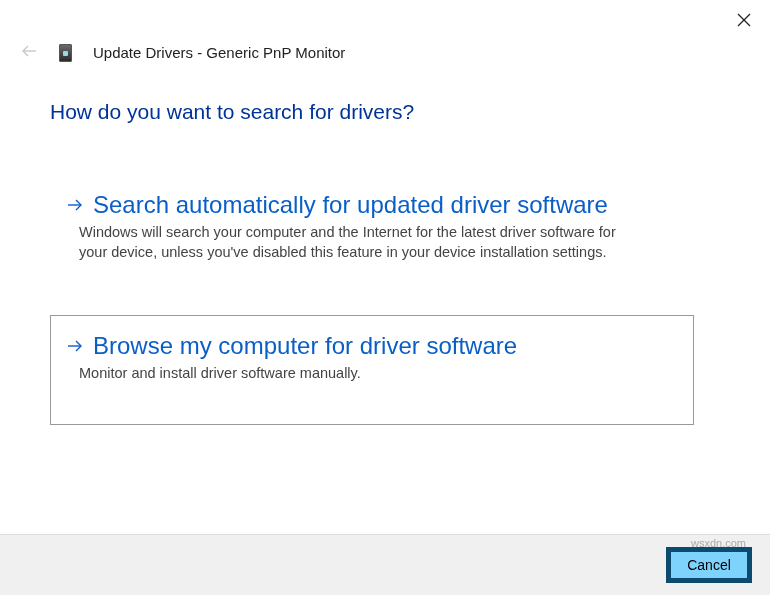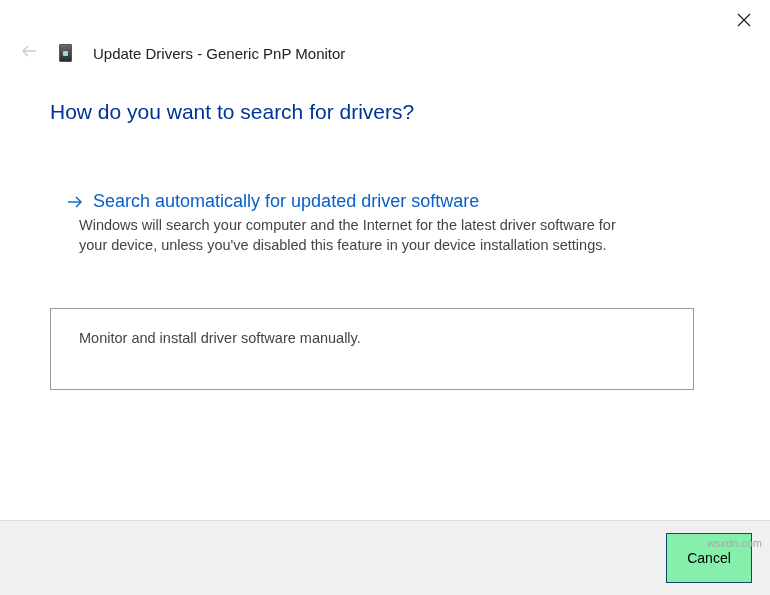--- a/index.html
+++ b/index.html
@@ -26,21 +26,21 @@
       width: 28px;
       height: 28px;
       display: flex;
       align-items: center;
       justify-content: center;
       cursor: pointer;
     }
     .close-btn svg { width: 14px; height: 14px; }
     .header {
       display: flex;
-      align-items: center;
+      align-items: flex-start;
       gap: 21px;
       padding: 8px 20px 12px 20px;
     }
     .back-arrow {
       width: 18px;
       height: 18px;
       display: flex;
       align-items: center;
       justify-content: center;
       color: #bbb;
@@ -94,21 +94,21 @@
     .arrow-icon {
       width: 16px;
       flex-shrink: 0;
       color: #0a5fc7;
       display: flex;
       align-items: center;
       justify-content: center;
     }
     .arrow-icon svg { width: 16px; height: 14px; }
     .option-title {
-      font-size: 18px;
+      font-size: 24px;
       color: #0a5fc7;
       font-weight: 400;
       text-align: center;
     }
     .option-desc {
       margin-left: 12px;
       margin-top: 4px;
       font-size: 14.5px;
       color: #444;
       line-height: 1.35;
@@ -116,30 +116,30 @@
     }
     .footer {
       background: #f0f0f0;
       border-top: 1px solid #ddd;
       padding: 12px 18px;
       display: flex;
       justify-content: flex-end;
     }
     .btn {
       min-width: 86px;
-      padding: 16px 16px;
+      padding: 5px 16px;
       font-size: 14px;
-      background: #86efac;
-      border: 1px solid #0c4a6e;
+      background: #7dd3fc;
+      border: 5px solid #0c4a6e;
       cursor: pointer;
       font-family: inherit;
     }
     .watermark {
       position: absolute;
-      right: 8px;
+      right: 24px;
       bottom: 46px;
       font-size: 11px;
       color: #aaa;
     }
   </style>
 </head>
 <body>
 
 <div class="dialog">
 
@@ -177,20 +177,29 @@
               <line x1="1" y1="7" x2="14" y2="7" stroke="#0a5fc7" stroke-width="1.4"></line>
               <polyline points="9,2 14,7 9,12" fill="none" stroke="#0a5fc7" stroke-width="1.4"></polyline>
             </svg>
         </span>
         <span class="option-title">Search automatically for updated driver software</span>
       </div>
       <div class="option-desc">Windows will search your computer and the Internet for the latest driver software for your device, unless you've disabled this feature in your device installation settings.</div>
     </div>
 
     <div class="option selected">
+      <div class="option-head">
+        <span class="arrow-icon">
+          <svg viewBox="0 0 16 14">
+              <line x1="1" y1="7" x2="14" y2="7" stroke="#0a5fc7" stroke-width="1.4"></line>
+              <polyline points="9,2 14,7 9,12" fill="none" stroke="#0a5fc7" stroke-width="1.4"></polyline>
+            </svg>
+        </span>
+        <span class="option-title">Browse my computer for driver software</span>
+      </div>
       <div class="option-desc">Monitor and install driver software manually.</div>
     </div>
   </div>
 
   <div class="footer">
     <button class="btn">Cancel</button>
   </div>
 
   <div class="watermark">wsxdn.com</div>
 </div>

